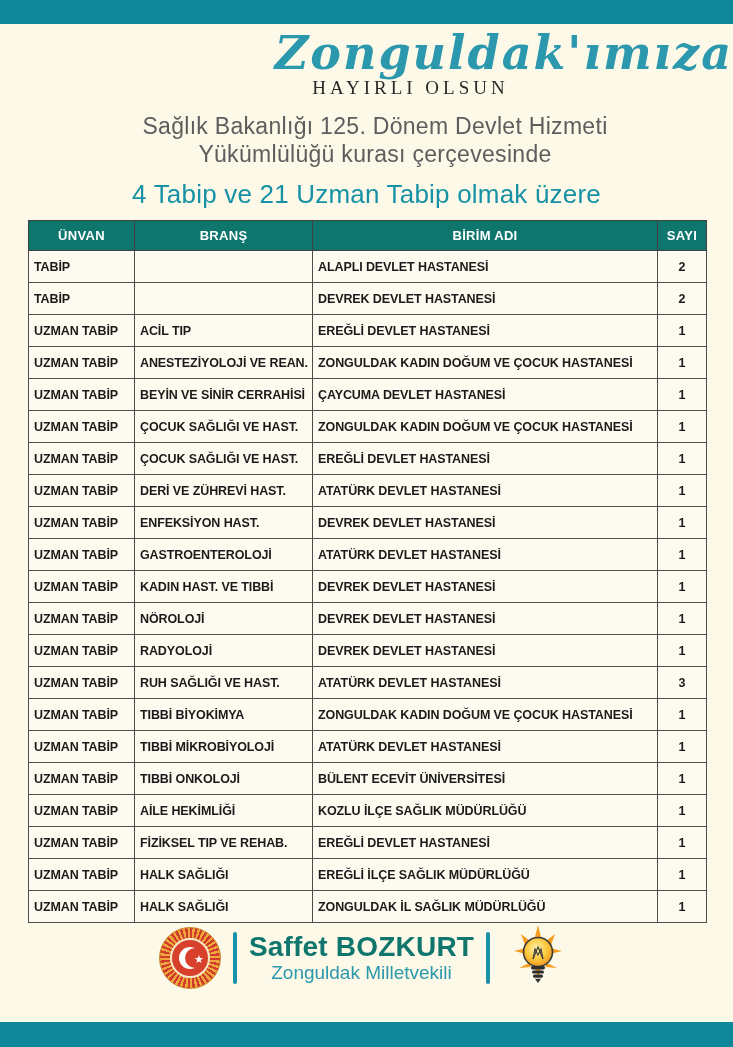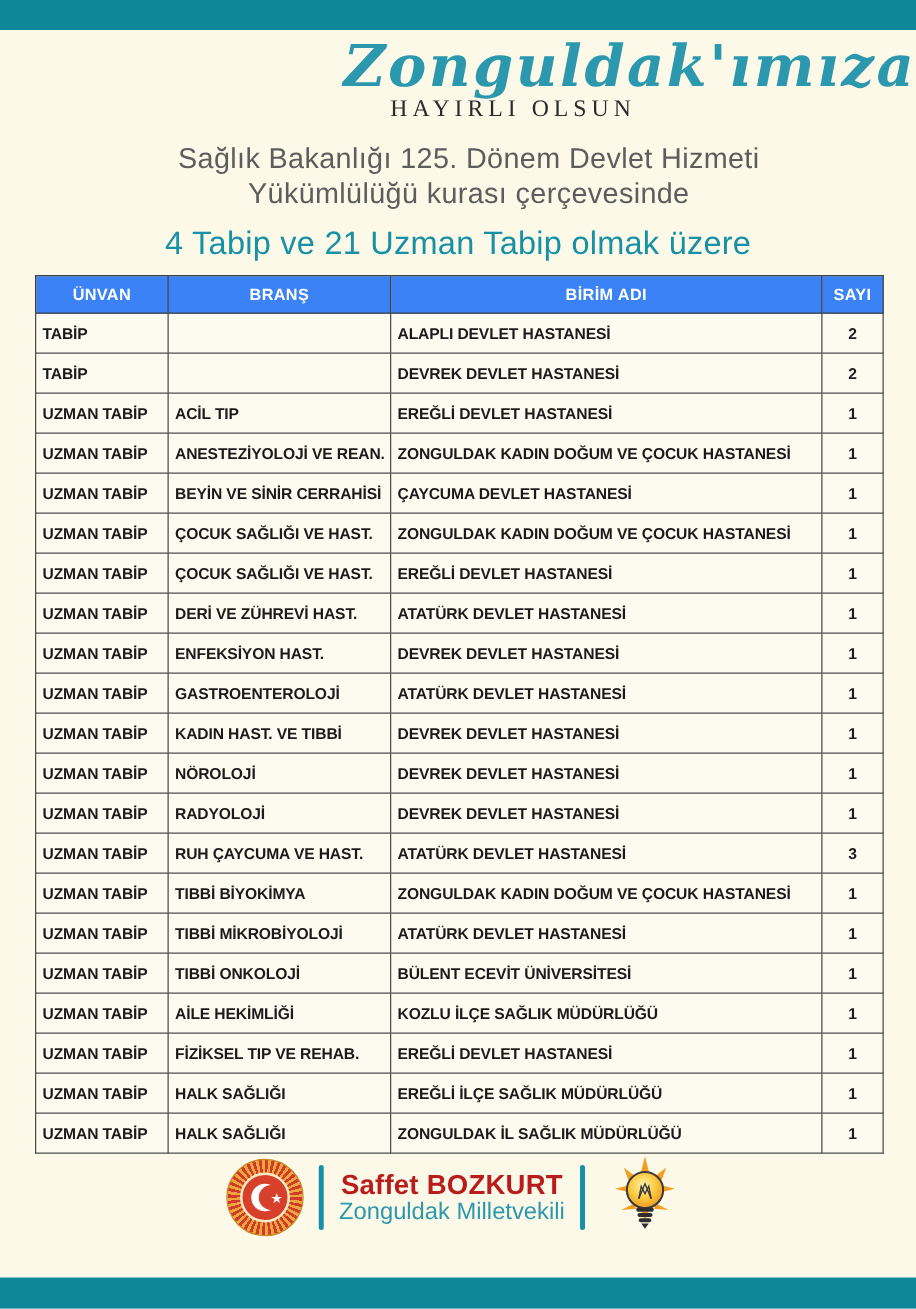--- a/index.html
+++ b/index.html
@@ -63,21 +63,21 @@
   table {
     width:100%;
     border-collapse:collapse;
     table-layout:fixed;
   }
   col.c-unvan { width:106px; }
   col.c-brans { width:178px; }
   col.c-birim { width:345px; }
   col.c-sayi  { width:49px; }
   thead th {
-    background:#3b82f6;
+    background:#0f766e;
     color:#ffffff;
     font-size:13px;
     font-weight:bold;
     height:30px;
     border:1px solid #404040;
     letter-spacing:0.3px;
   }
   tbody td {
     background:#fdfaef;
     color:#1a1a1a;
@@ -125,21 +125,21 @@
     content:""; position:absolute; left:6px; top:1px;
     width:20px; height:20px; border-radius:50%;
     background:#d7402b;
   }
   .star {
     position:absolute; right:4px; top:14px;
     color:#ffffff; font-size:11px; line-height:1;
   }
   .name-block { text-align:center; }
   .name {
-    color:#b91c1c; font-size:22px; font-weight:bold; line-height:1.05;
+    color:#0f766e; font-size:28px; font-weight:bold; line-height:1.05;
     letter-spacing:0.2px;
   }
   .role {
     color:#2b98ad; font-size:19px; margin-top:0px;
   }
   .bulb-box { width:72px; height:66px; display:flex; align-items:center; justify-content:center; }
 </style>
 </head>
 <body>
 
@@ -245,21 +245,21 @@
           <td class="num">1</td>
         </tr>
         <tr>
           <td>UZMAN TABİP</td>
           <td>RADYOLOJİ</td>
           <td>DEVREK DEVLET HASTANESİ</td>
           <td class="num">1</td>
         </tr>
         <tr>
           <td>UZMAN TABİP</td>
-          <td>RUH ÇAYCUMA VE HAST.</td>
+          <td>RUH SAĞLIĞI VE HAST.</td>
           <td>ATATÜRK DEVLET HASTANESİ</td>
           <td class="num">3</td>
         </tr>
         <tr>
           <td>UZMAN TABİP</td>
           <td>TIBBİ BİYOKİMYA</td>
           <td>ZONGULDAK KADIN DOĞUM VE ÇOCUK HASTANESİ</td>
           <td class="num">1</td>
         </tr>
         <tr>

